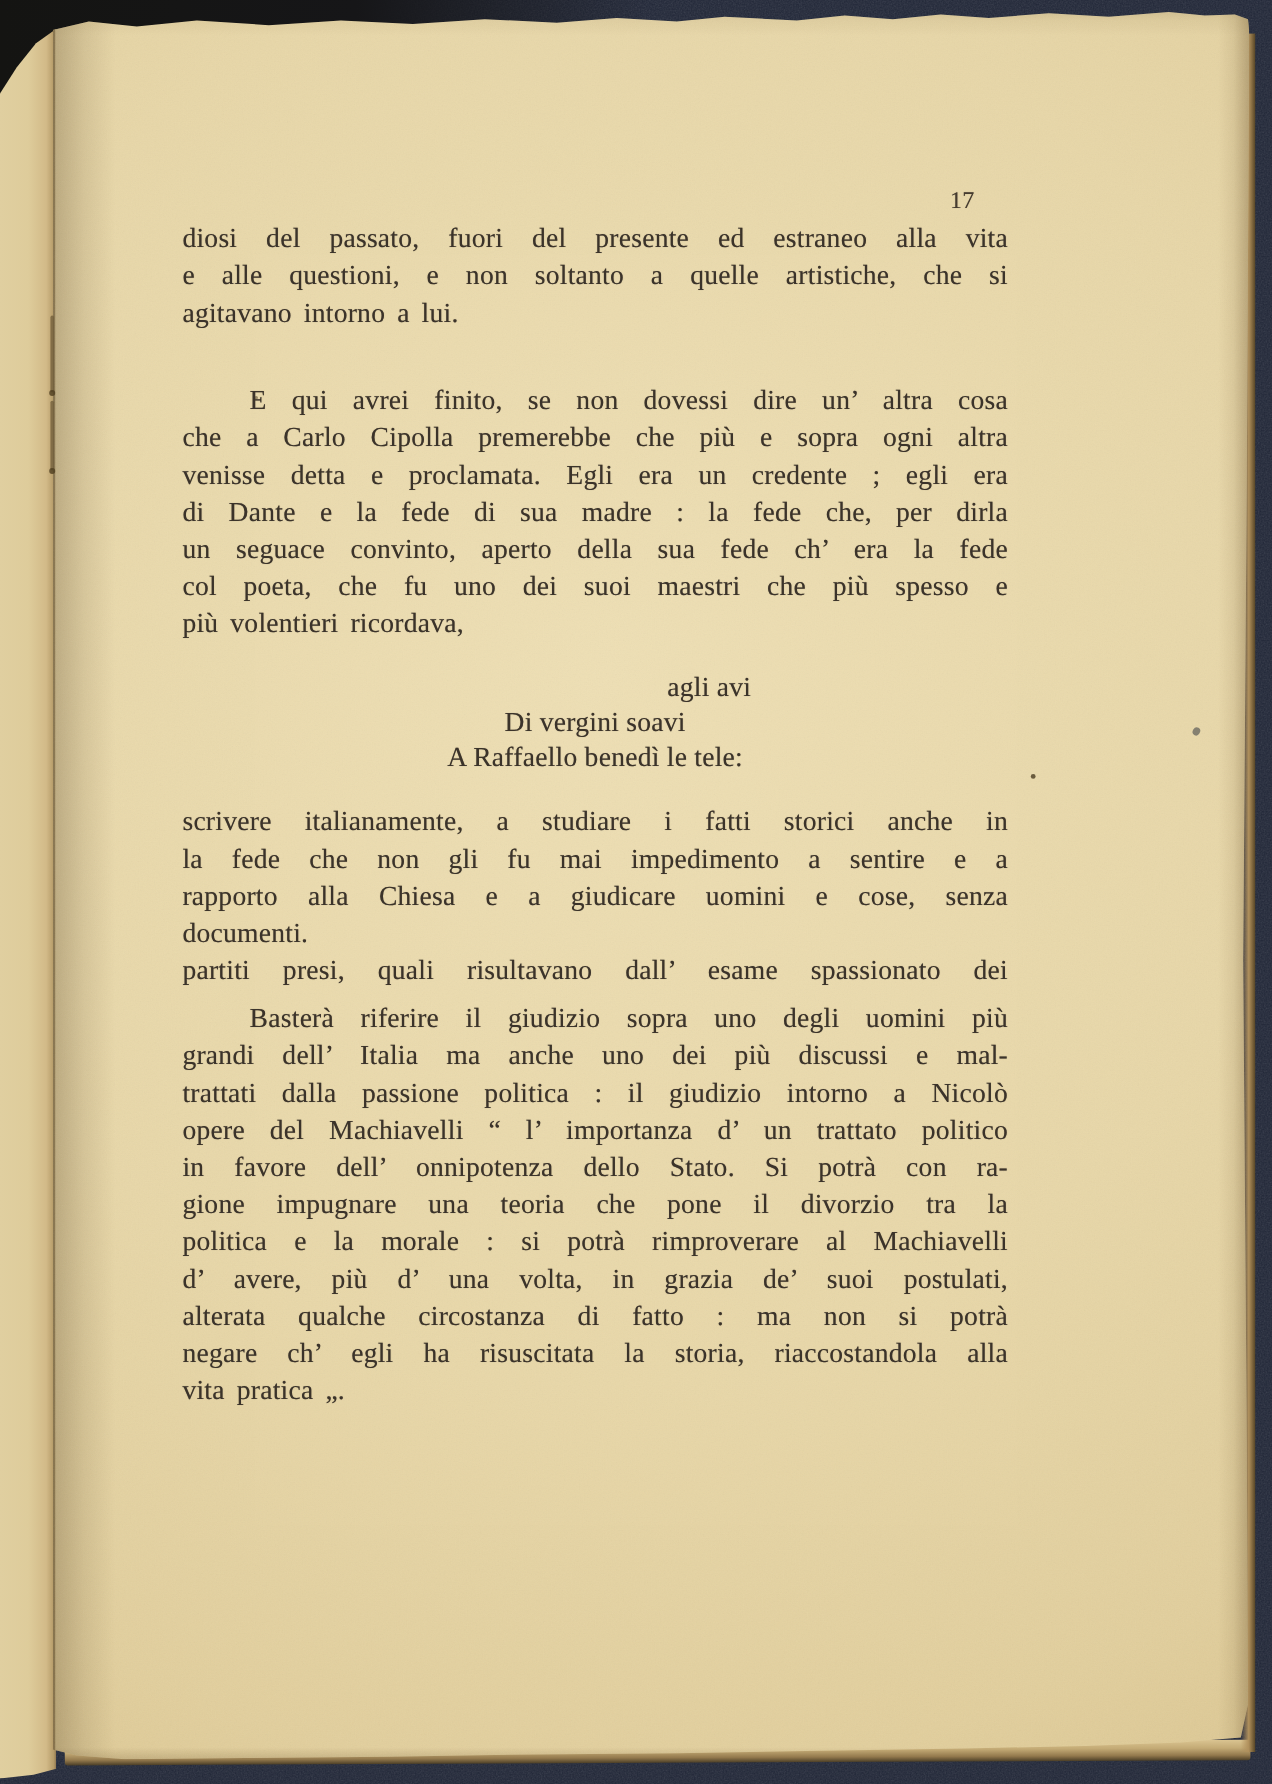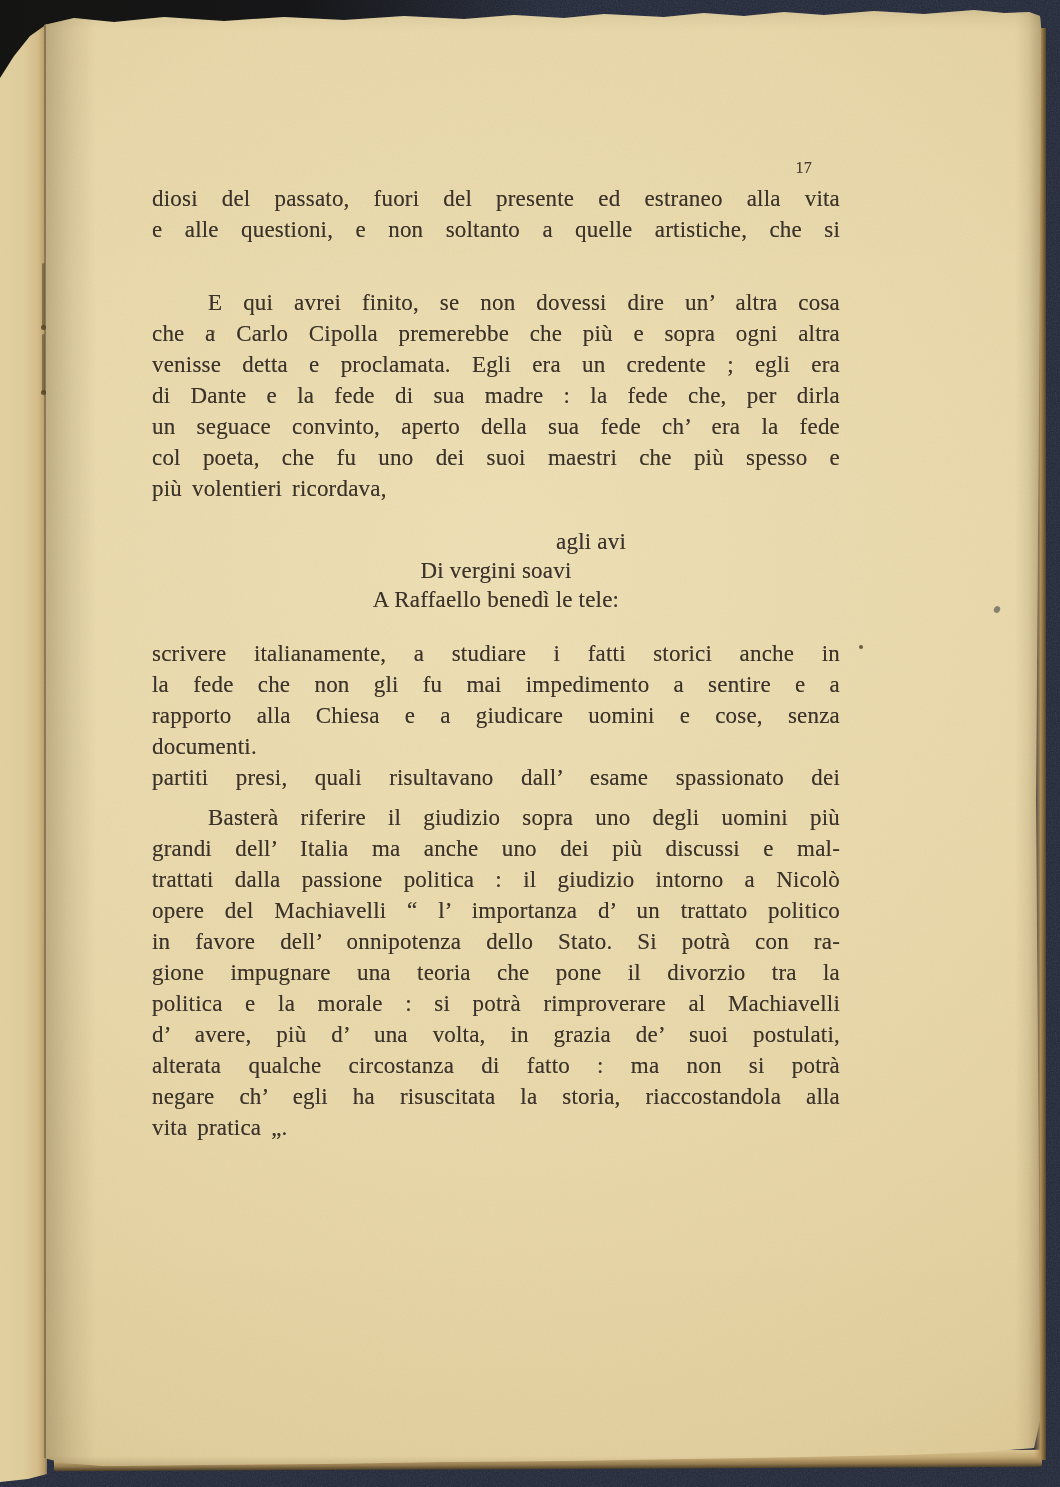--- a/index.html
+++ b/index.html
@@ -91,21 +91,21 @@
   
   .text-block{
     position:absolute;left:108px;top:152px;width:688px;z-index:7;
     color:var(--ink);
     font-size:23px;line-height:31px;
     letter-spacing:.2px;
     text-shadow:0 0 .6px rgba(59,51,42,.5);
   }
   .pageno{
     height:31px;text-align:right;padding-right:28px;
-    font-size:16px;color:#453b2f;
+    font-size:20px;color:#453b2f;
   }
   .para .line{text-align:justify;text-align-last:justify;white-space:normal;}
   .para .line.last{text-align-last:left;word-spacing:4px;}
   .para.indent .line.first{text-indent:56px;}
   .p1{margin-bottom:42px;}
   .verse{margin-top:23px;}
   .verse .line{text-align:center;text-align-last:center;line-height:29px;}
   .verse .line.first{transform:translateX(95px);}
   .p3{margin-top:24px;}
   .p4{margin-top:9px;}
@@ -152,20 +152,21 @@
 
     <div class="speck speck-1"></div>
     <div class="speck speck-2"></div>
     <div class="speck speck-3"></div>
 
     <div class="text-block">
       <div class="pageno">17</div>
       <div class="para p1">
           <div class="line first">diosi del passato, fuori del presente ed estraneo alla vita</div>
           <div class="line">e alle questioni, e non soltanto a quelle artistiche, che si</div>
+          <div class="line last">agitavano intorno a lui.</div>
         </div>
       <div class="para p2 indent">
           <div class="line first">E qui avrei finito, se non dovessi dire un’ altra cosa</div>
           <div class="line">che a Carlo Cipolla premerebbe che più e sopra ogni altra</div>
           <div class="line">venisse detta e proclamata. Egli era un credente ; egli era</div>
           <div class="line">di Dante e la fede di sua madre : la fede che, per dirla</div>
           <div class="line">un seguace convinto, aperto della sua fede ch’ era la fede</div>
           <div class="line">col poeta, che fu uno dei suoi maestri che più spesso e</div>
           <div class="line last">più volentieri ricordava,</div>
         </div>

